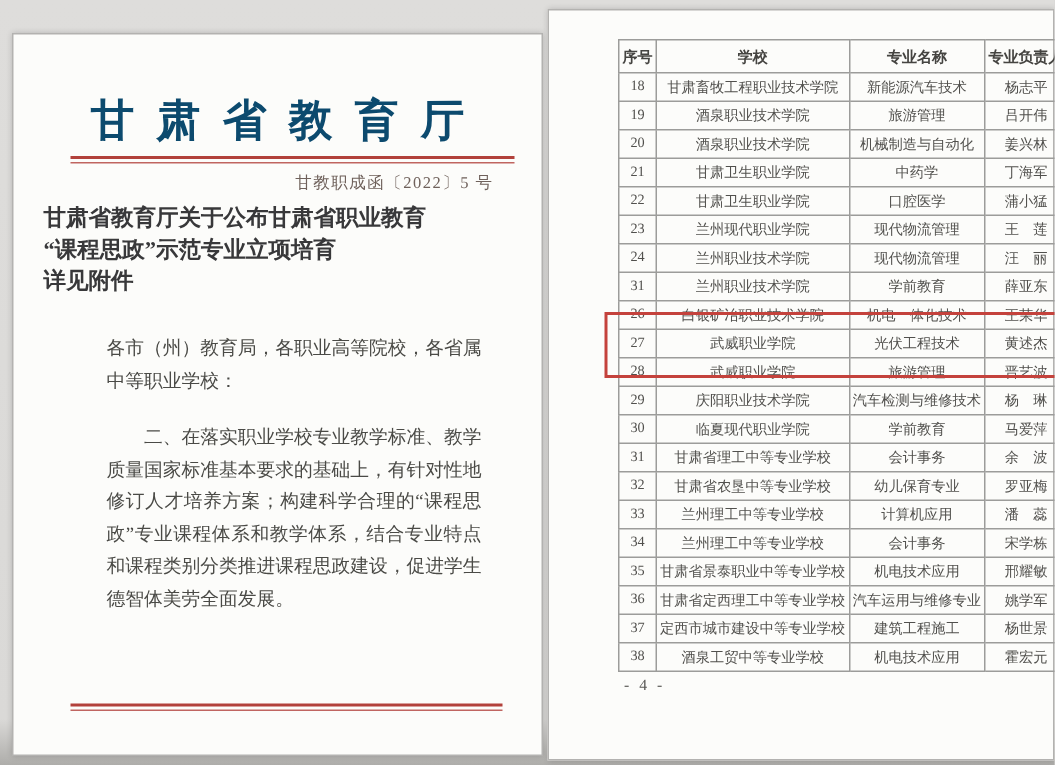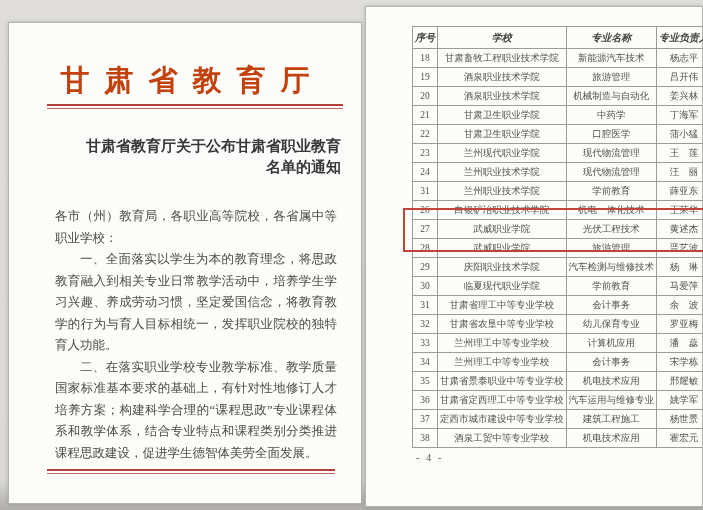--- a/index.html
+++ b/index.html
@@ -15,76 +15,77 @@
     position:absolute;background:#fcfcfa;
     border:1px solid #b3b2b0;
     box-shadow:0 0 4px rgba(0,0,0,.18);
   }
   .page-left{left:8px;top:22px;width:352px;height:480px;}
   .page-right{left:365px;top:6px;width:336px;height:499px;}
 
   
   .agency{
     position:absolute;top:38px;left:0;right:0;text-align:center;
-    font-size:29px;font-weight:bold;color:#c2410c;
+    font-size:29px;font-weight:bold;color:#0c4a6e;
     letter-spacing:15px;text-indent:15px;white-space:nowrap;
   }
   .rule{border-top:2px solid #b2413b;border-bottom:1px solid #c06560;height:2px;}
   .rule1{position:absolute;top:81px;left:38px;right:18px;}
   .docnum{
     position:absolute;top:91px;right:32px;
     font-size:11px;color:#6f615b;letter-spacing:1px;
   }
   .doc-title{
-    position:absolute;top:113px;left:20px;right:20px;text-align:right;
+    position:absolute;top:113px;left:20px;right:20px;text-align:left;
     font-size:15px;font-weight:bold;color:#38383a;line-height:21px;
   }
   .doc-body{
     position:absolute;top:183px;left:46px;right:24px;
     font-size:12.5px;color:#4a4a46;line-height:21.5px;
     text-align:justify;
   }
-  .doc-body p{margin:0;}
+  .doc-body p{margin:16px;}
   .doc-body p.indent{text-indent:2em;}
   .rule2{position:absolute;top:446px;left:38px;right:26px;}
 
   
   .table-wrap{position:absolute;left:46px;top:19px;}
   table{border-collapse:collapse;table-layout:fixed;}
   th,td{
     border:1px solid #9c9c9a;text-align:center;vertical-align:middle;
     font-size:9.5px;color:#51504d;padding:0 2px;overflow:hidden;white-space:nowrap;
   }
-  th{height:21px;font-weight:bold;color:#454441;font-size:10px;font-style:italic;}
+  th{height:21px;font-weight:bold;color:#454441;font-size:10px;}
   td{height:18px;}
   col.c0{width:28px;} col.c1{width:98px;} col.c2{width:72px;} col.c3{width:55px;}
   .red-box{
     position:absolute;left:-9px;top:182px;width:calc(100% + 15px);height:40px;
     border:2px solid #c4423c;pointer-events:none;
   }
   .pageno{
     position:absolute;left:50px;top:445px;
     font-size:10.5px;color:#5a5956;letter-spacing:2px;
   }
 </style>
 </head>
 <body>
 
 <div class="scan">
 
   <div class="page page-left">
     <div class="agency">甘肃省教育厅</div>
     <div class="rule rule1"></div>
+    <div class="docnum">甘教职成函〔2022〕5 号</div>
     <div class="doc-title">
       <div>甘肃省教育厅关于公布甘肃省职业教育</div>
-      <div>名单的通知</div>
+      <div>“课程思政”示范专业立项培育</div>
+      <div>详见附件</div>
     </div>
     <div class="doc-body">
       <p>各市（州）教育局，各职业高等院校，各省属中等职业学校：</p>
-      <p class="indent">一、全面落实以学生为本的教育理念，将思政教育融入到相关专业日常教学活动中，培养学生学习兴趣、养成劳动习惯，坚定爱国信念，将教育教学的行为与育人目标相统一，发挥职业院校的独特育人功能。</p>
       <p class="indent">二、在落实职业学校专业教学标准、教学质量国家标准基本要求的基础上，有针对性地修订人才培养方案；构建科学合理的“课程思政”专业课程体系和教学体系，结合专业特点和课程类别分类推进课程思政建设，促进学生德智体美劳全面发展。</p>
     </div>
     <div class="rule rule2"></div>
   </div>
 
   <div class="page page-right">
     <div class="table-wrap">
       <table>
         <colgroup>
             <col class="c0">

